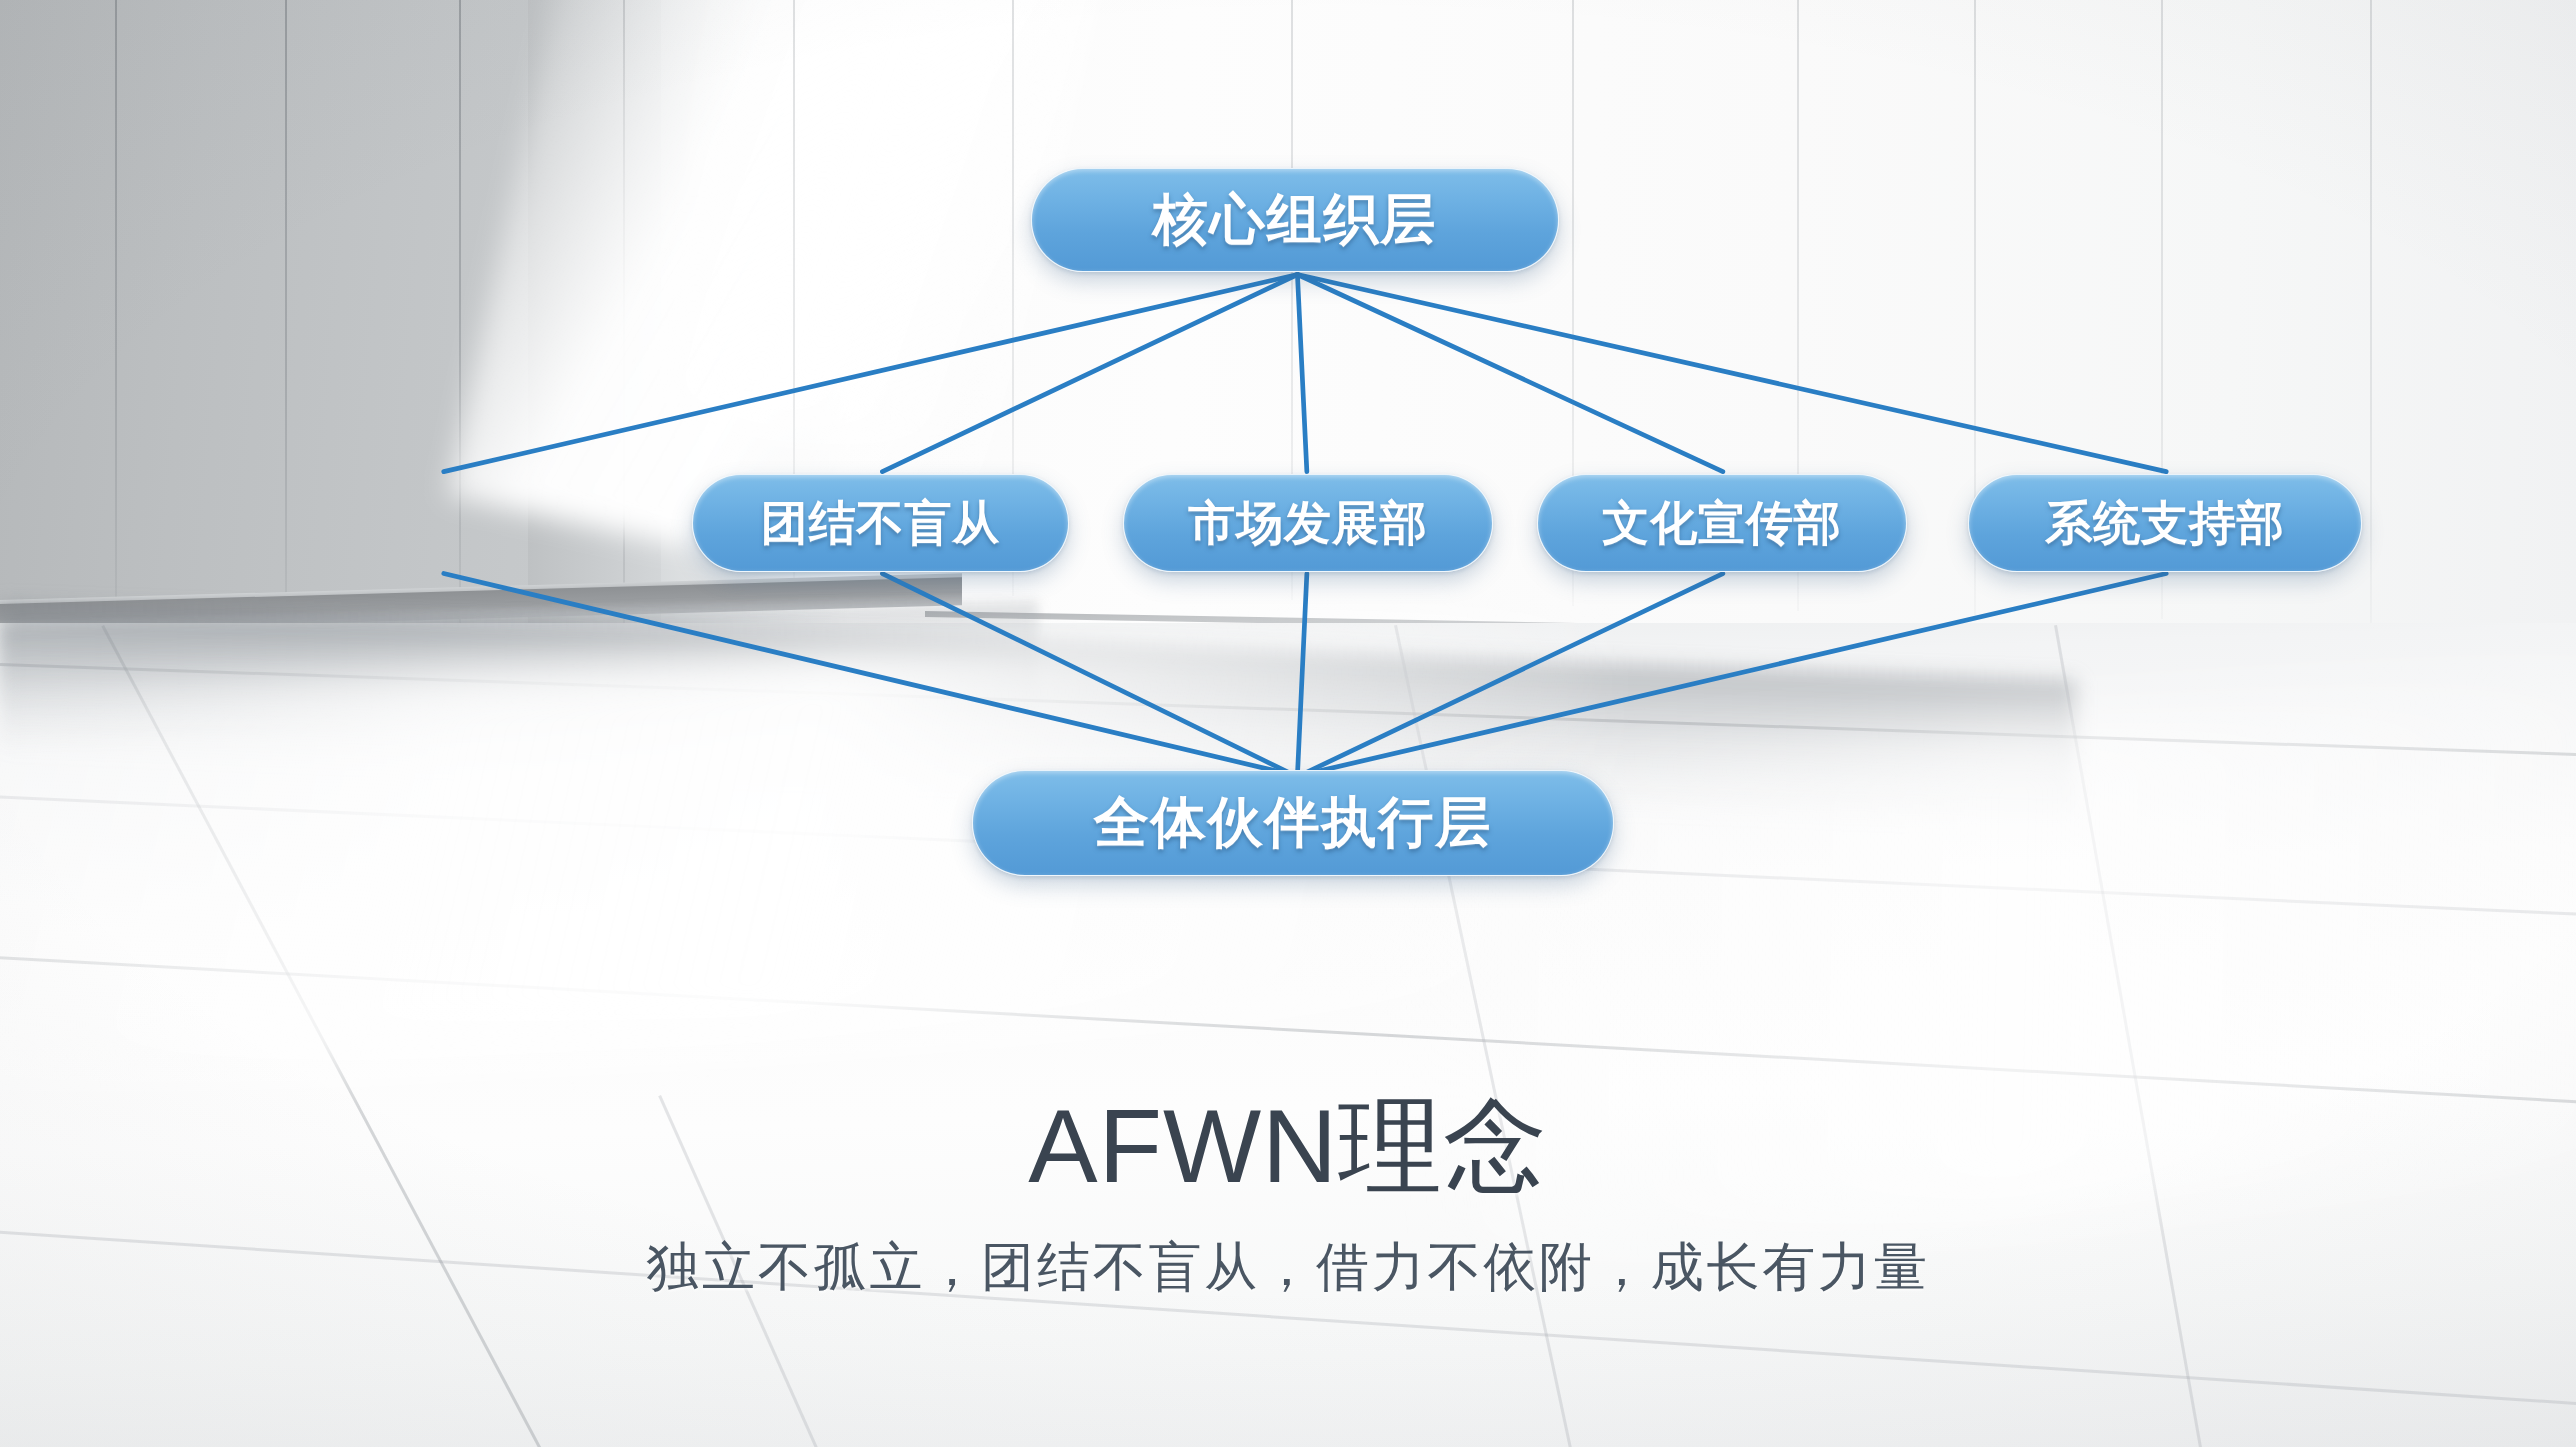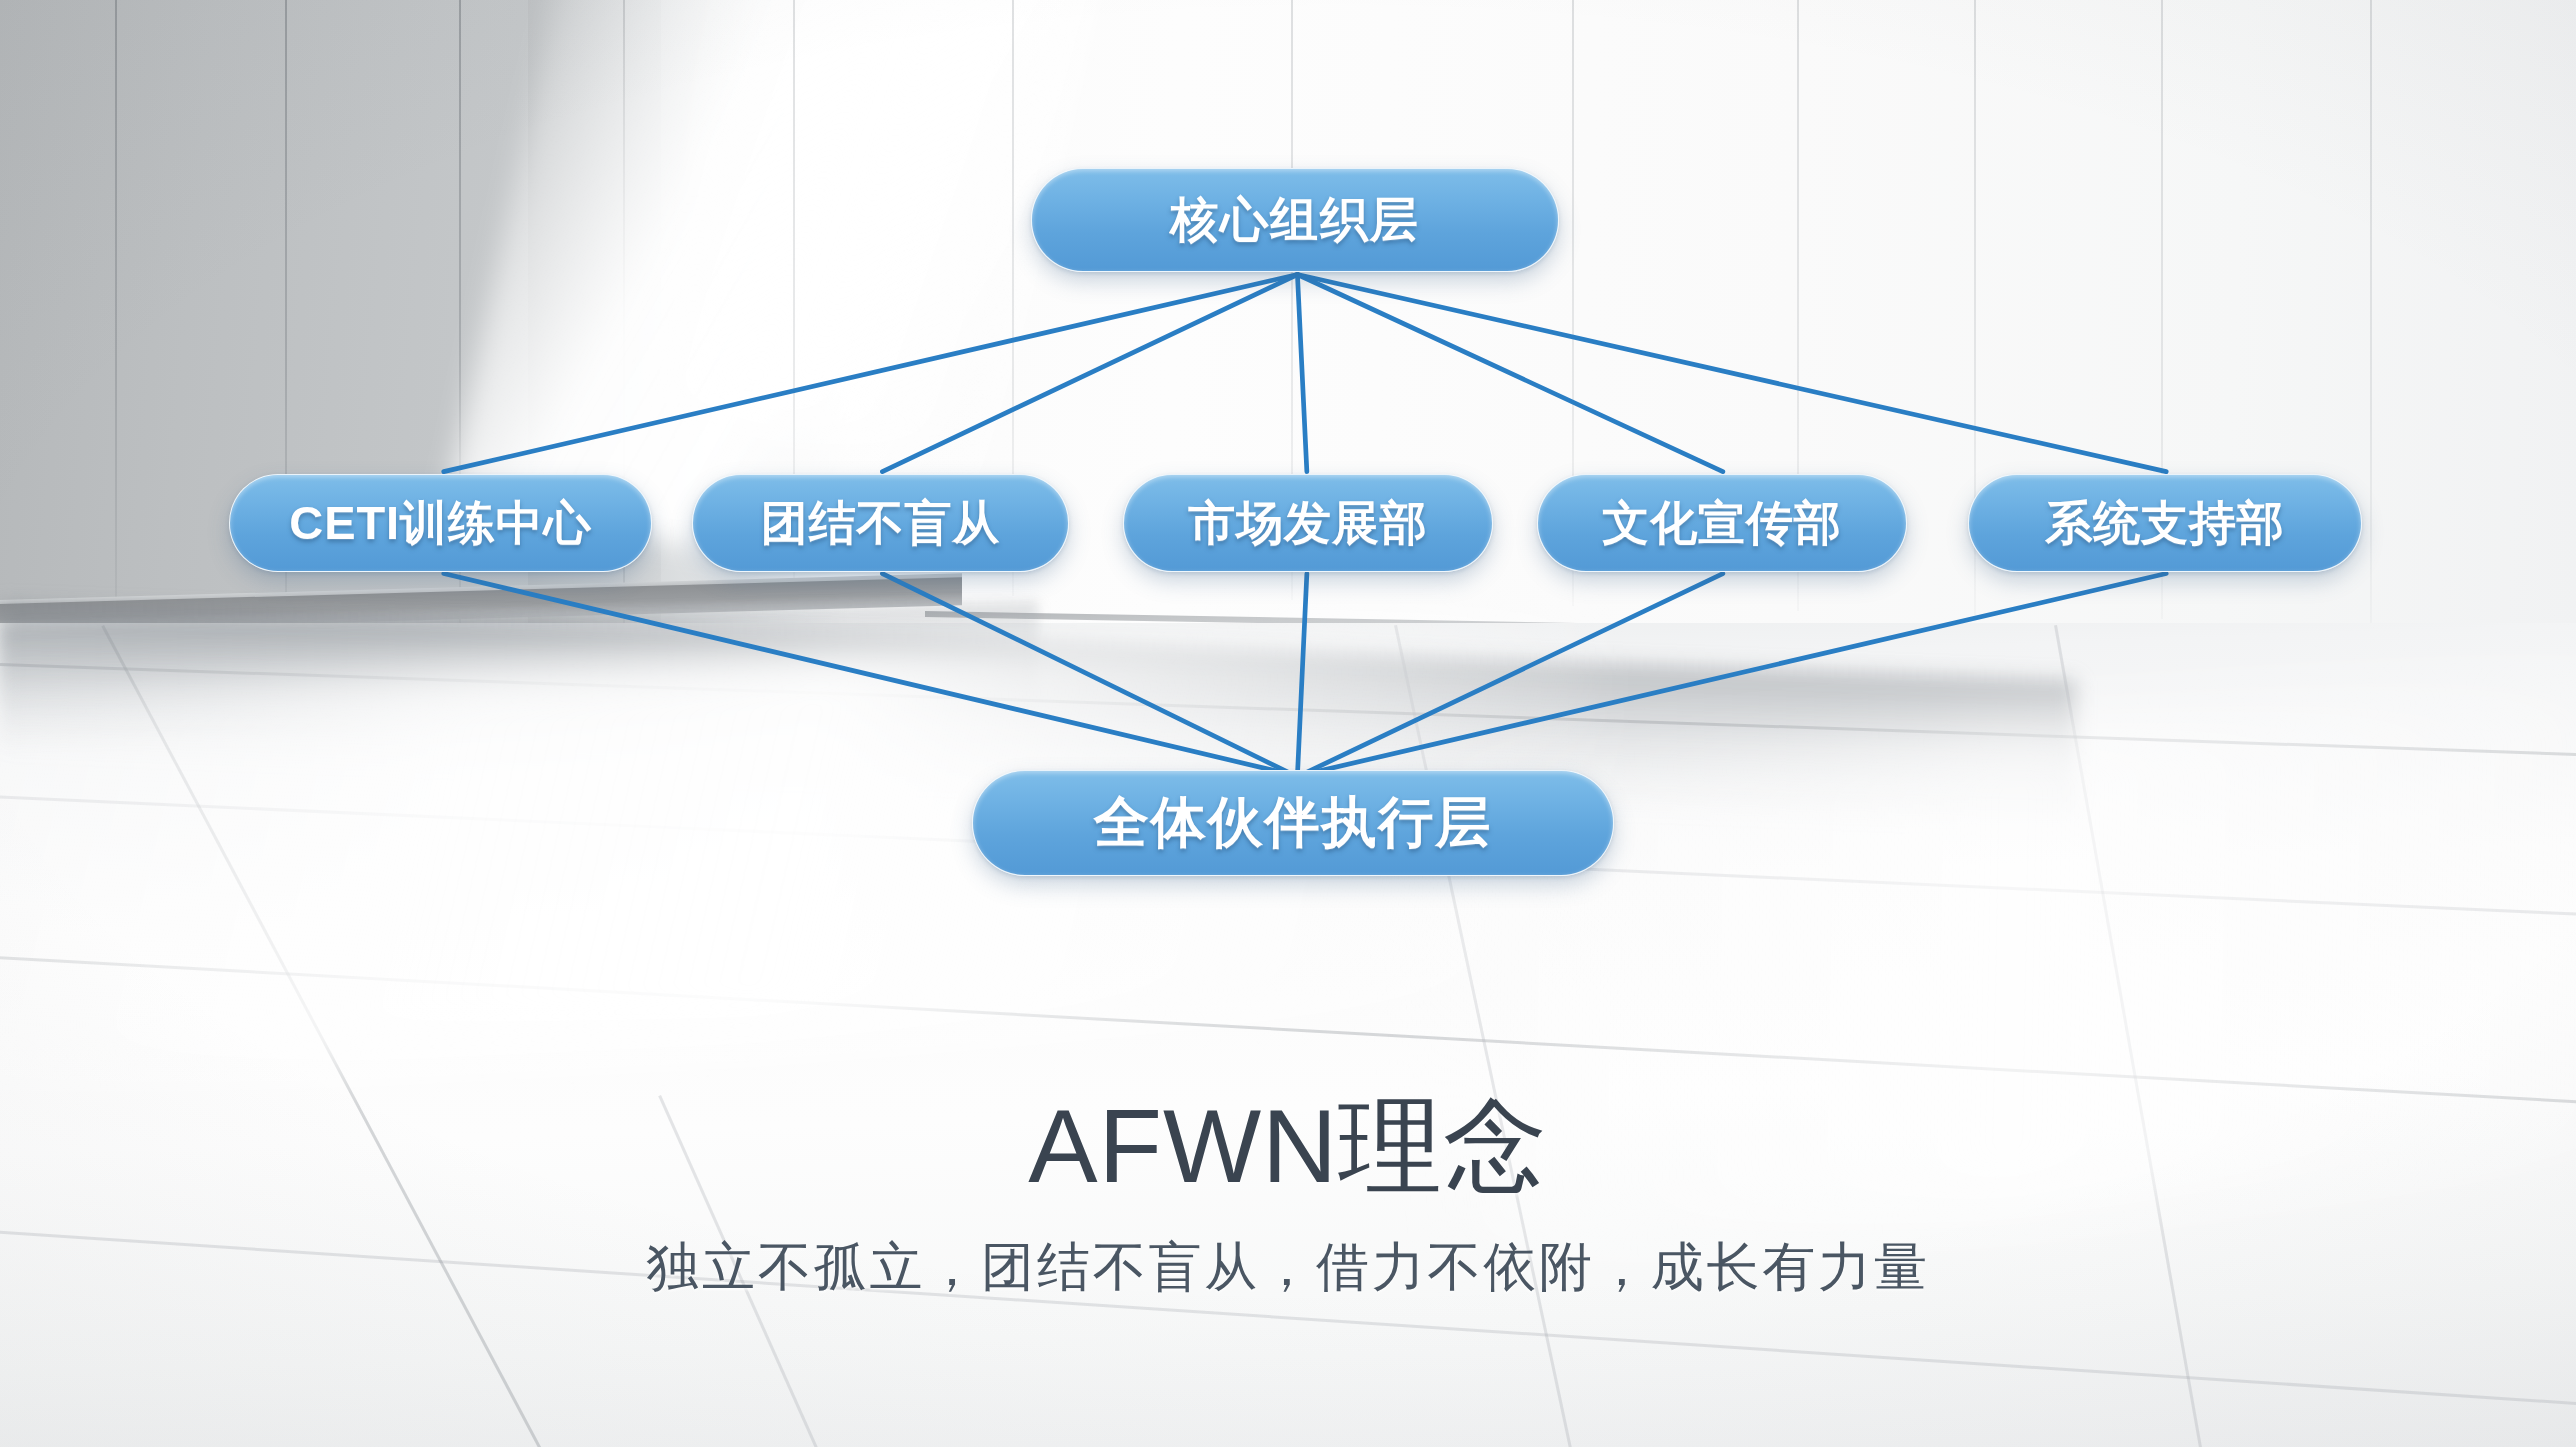--- a/index.html
+++ b/index.html
@@ -115,21 +115,21 @@
     box-shadow:
       0 9.4px 21px rgba(60,100,140,.26),
       0 1.9px 4.7px rgba(60,100,140,.18),
       inset 0 1.9px 5.7px rgba(255,255,255,.42);
     color:#ffffff;
     font-weight:700;
     letter-spacing:1.9px;
     white-space:nowrap;
     text-shadow:0 2.8px 4.7px rgba(40,85,130,.50), 0 0.9px 0 rgba(255,255,255,.25);
   }
-  #node-top{left:1031px;top:168px;width:528px;height:104px;font-size:48px;}
+  #node-top{left:1031px;top:168px;width:528px;height:104px;font-size:55px;}
   #node-bottom{left:972px;top:770px;width:642px;height:106px;font-size:55px;}
   .node.dept{top:474px;height:98px;font-size:47px;letter-spacing:0.9px;}
   #node-d1{left:229px;width:423px;}
   #node-d2{left:692px;width:377px;}
   #node-d3{left:1123px;width:370px;font-family:Liberation Mono, monospace;}
   #node-d4{left:1537px;width:370px;}
   #node-d5{left:1968px;width:394px;}
 
   
   .footer{position:absolute;left:0;top:1085px;width:2576px;text-align:center;}
@@ -208,21 +208,20 @@
         <path d="M470,608 L1372,822"></path>
         <path d="M935,608 L1372,822"></path>
         <path d="M1385,608 L1375,822"></path>
         <path d="M1826,608 L1378,822"></path>
         <path d="M2296,608 L1378,822"></path>
       </g>
     </svg>
 
     <div class="node" id="node-top">核心组织层</div>
 
-    <div class="node dept" id="node-d1">CETI训练中心</div>
     <div class="node dept" id="node-d2">团结不盲从</div>
     <div class="node dept" id="node-d3">市场发展部</div>
     <div class="node dept" id="node-d4">文化宣传部</div>
     <div class="node dept" id="node-d5">系统支持部</div>
 
     <div class="node" id="node-bottom">全体伙伴执行层</div>
   </div>
 
   <div class="footer">
     <div class="brand">AFWN理念</div>

